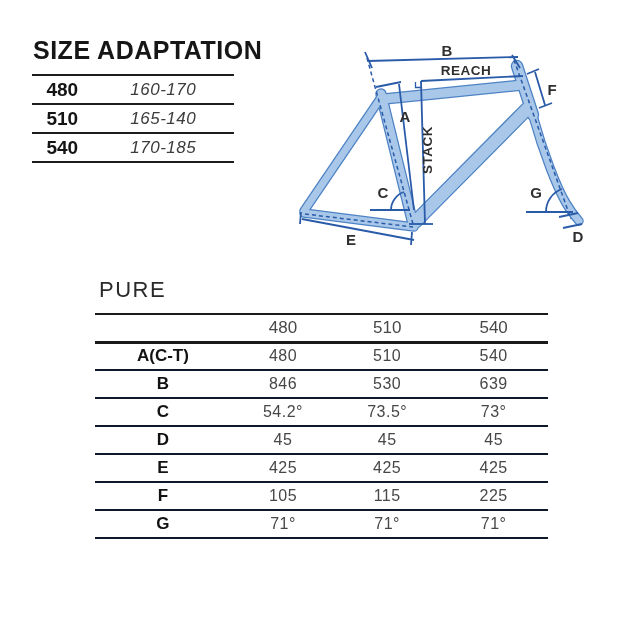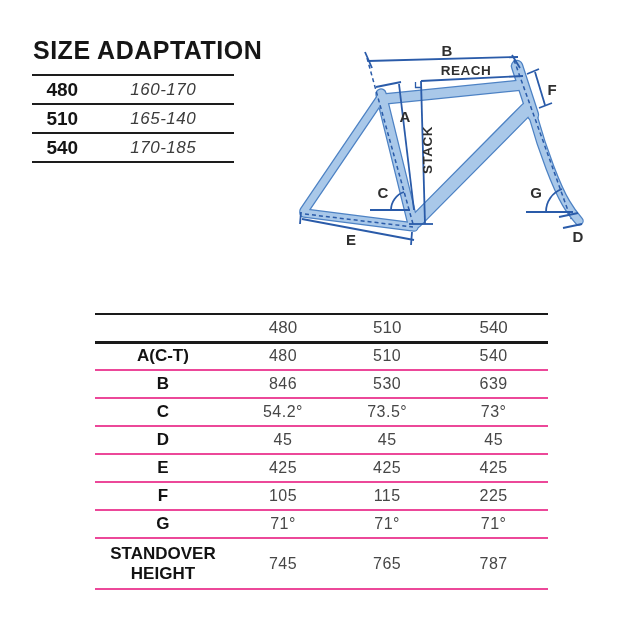--- a/index.html
+++ b/index.html
@@ -48,21 +48,21 @@
   
   .pure-table {
     position: absolute;
     left: 95px; top: 313px;
     width: 453px;
     border-collapse: collapse;
     border-top: 2px solid #1a1a1a;
     table-layout: fixed;
   }
   .pure-table thead tr { border-bottom: 3px solid #1a1a1a; height: 28px; }
-  .pure-table tbody tr { border-bottom: 2px solid #ec4899; height: 28px; }
+  .pure-table tbody tr { border-bottom: 2px solid #0f172a; height: 28px; }
   .pure-table tbody tr.tall { height: 51px; }
   .pure-table th, .pure-table td {
     text-align: center; vertical-align: middle; padding: 0;
   }
   .pure-table thead th { font-size: 17px; font-weight: 400; color: #484848; }
   .pure-table tbody th { font-size: 17px; font-weight: 700; color: #121212; line-height: 1.15; }
   .pure-table tbody td { font-size: 16px; font-weight: 400; color: #474747; letter-spacing: 0.5px; }
 
   
   .diagram { position: absolute; left: 280px; top: 18px; }
@@ -158,20 +158,21 @@
     <text class="dim-label-sm" x="466" y="75" text-anchor="middle">REACH</text>
     <text class="dim-label-sm" x="432" y="150" text-anchor="middle" transform="rotate(-90 432 150)">STACK</text>
     <text class="dim-label" x="405" y="122" text-anchor="middle">A</text>
     <text class="dim-label" x="383" y="198" text-anchor="middle">C</text>
     <text class="dim-label" x="351" y="245" text-anchor="middle">E</text>
     <text class="dim-label" x="536" y="198" text-anchor="middle">G</text>
     <text class="dim-label" x="578" y="242" text-anchor="middle">D</text>
     <text class="dim-label" x="552" y="95" text-anchor="middle">F</text>
   </svg>
 
+  <div class="pure-title">PURE</div>
 
   <table class="pure-table">
     <colgroup>
       <col style="width:30%">
         <col style="width:23%">
         <col style="width:23%">
         <col style="width:24%">
     </colgroup>
     <thead>
       <tr>
@@ -217,22 +218,16 @@
         <td>105</td>
         <td>115</td>
         <td>225</td>
       </tr>
       <tr>
         <th>G</th>
         <td>71°</td>
         <td>71°</td>
         <td>71°</td>
       </tr>
-      <tr class="tall">
-        <th>STANDOVER HEIGHT</th>
-        <td>745</td>
-        <td>765</td>
-        <td>787</td>
-      </tr>
     </tbody>
   </table>
 
 </div>
 
 </body></html>

